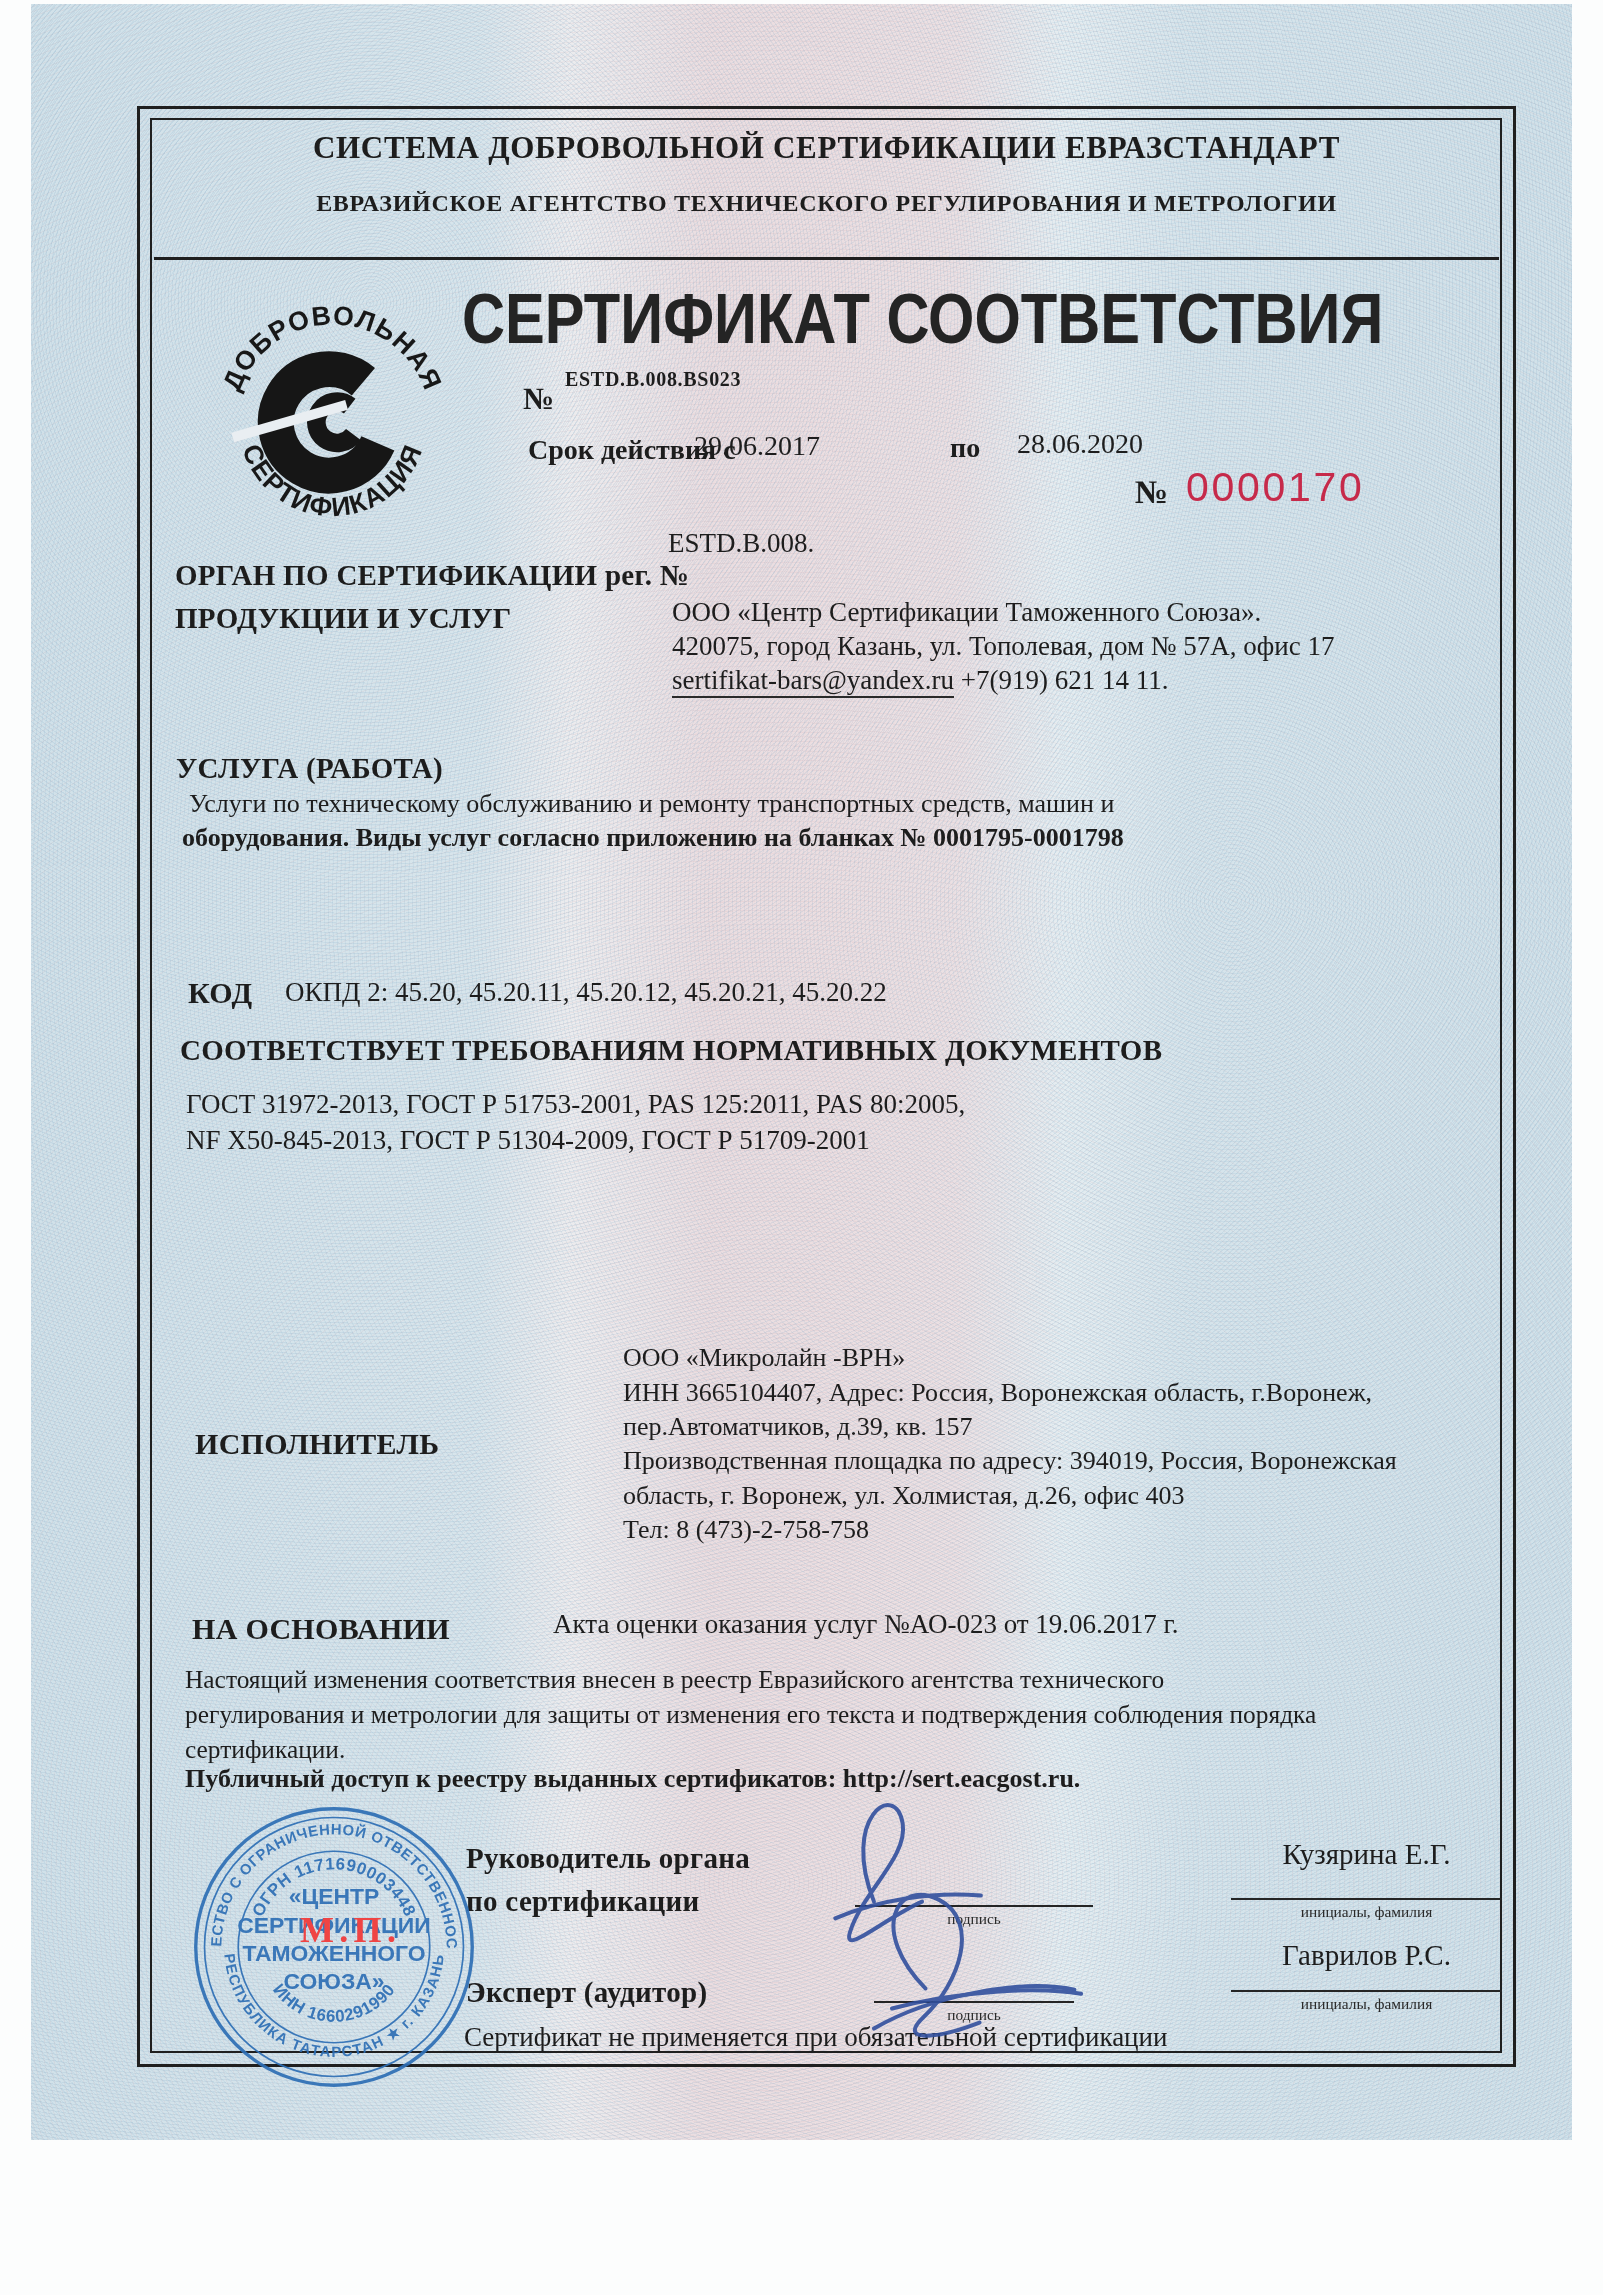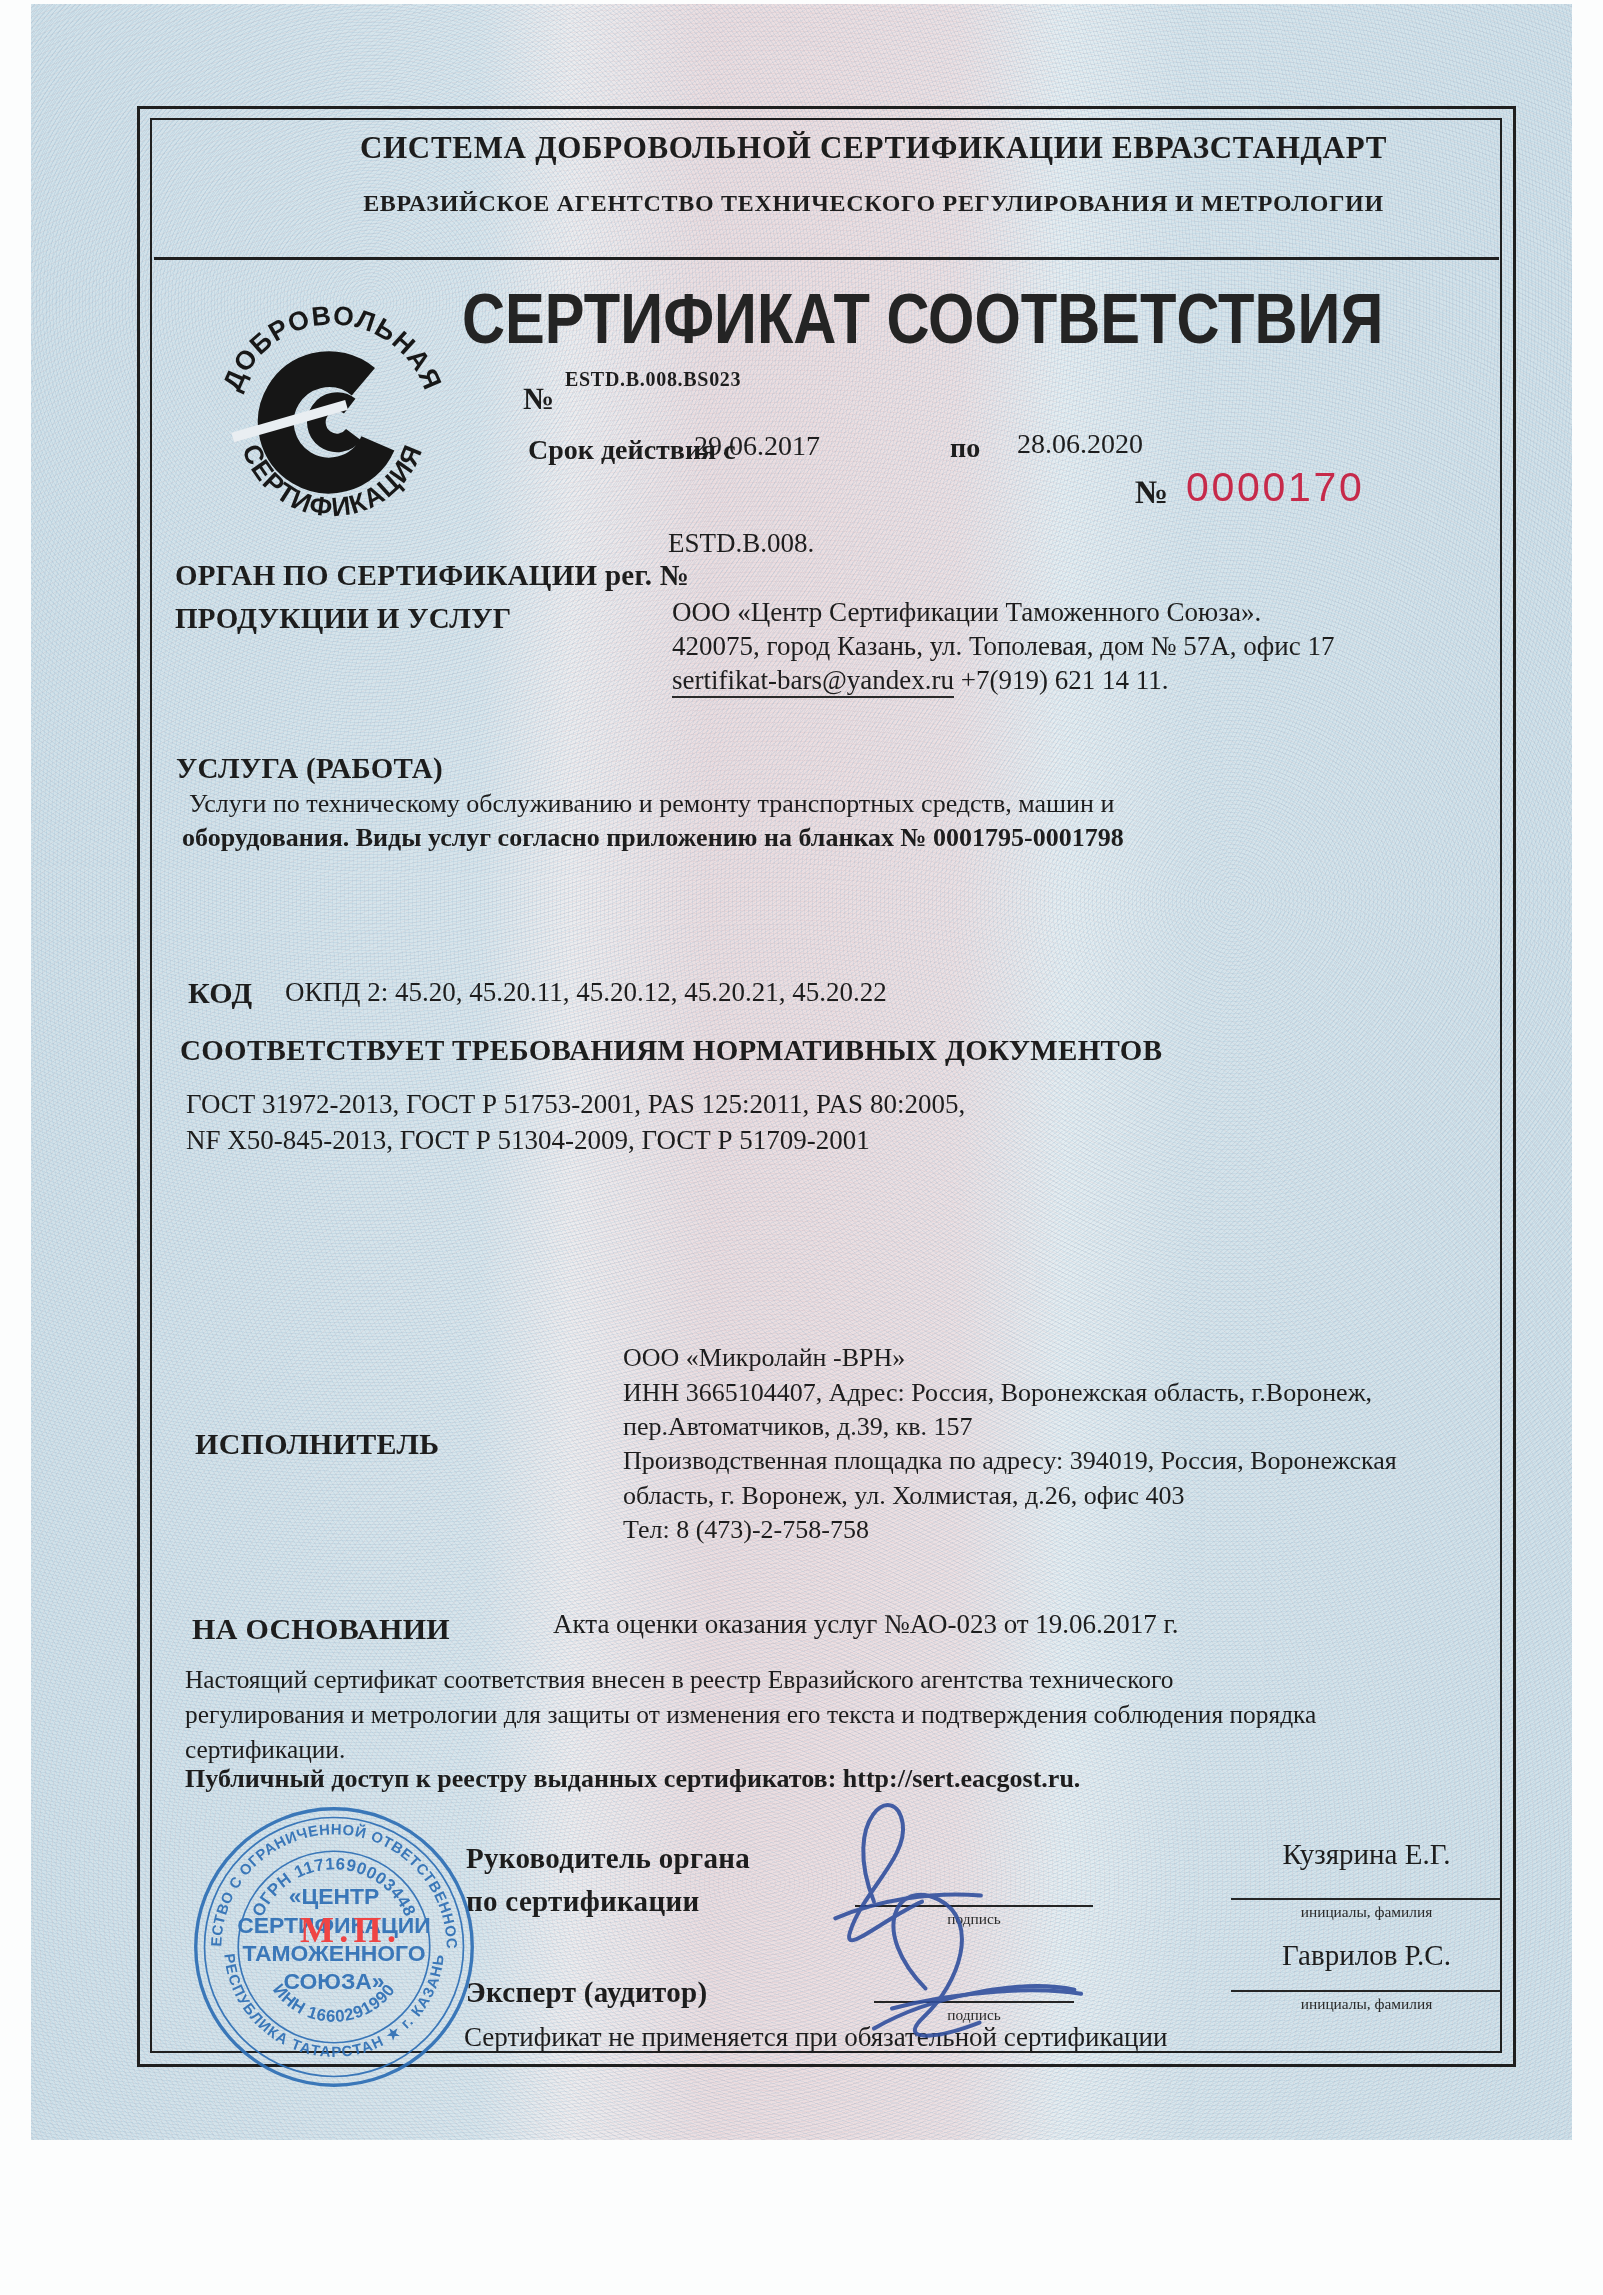--- a/index.html
+++ b/index.html
@@ -25,21 +25,21 @@
         rgba(229,191,194,0.12) 35%, rgba(231,192,196,0.42) 44%,
         rgba(234,200,203,0.48) 52%, rgba(231,192,196,0.36) 60%,
         rgba(166,199,216,0.12) 67%, rgba(166,199,216,0.32) 75%,
         rgba(166,199,216,0.40) 100%);
   }
 
   .frame-outer{position:absolute;left:137px;top:106px;width:1379px;height:1961px;border:3.3px solid #1f1f1f;}
   .frame-inner{position:absolute;left:150px;top:118px;width:1352px;height:1935px;border:2px solid #1f1f1f;}
   .hdr-sep{position:absolute;left:154px;top:257px;width:1345px;height:2.7px;background:#1f1f1f;}
 
-  .hdr{left:137px;width:1379px;text-align:center;font-weight:bold;margin-left:47px;}
+  .hdr{left:137px;width:1379px;text-align:center;font-weight:bold;}
   .hdr1{top:130px;font-size:31px;letter-spacing:0.7px;}
   .hdr2{top:190px;font-size:24px;letter-spacing:0.7px;}
 
   .doc-title{
     left:462px;top:278px;font-family:"Liberation Sans","DejaVu Sans",sans-serif;
     font-weight:bold;font-size:71px;letter-spacing:0px;
     transform:scaleX(.84);transform-origin:left top;color:#242424;
   }
   .serif40{font-size:27px;}
   .label{font-weight:bold;font-size:29px;letter-spacing:0.3px;}
@@ -168,21 +168,21 @@
 <div class="abs exec" style="top:1343px">ООО «Микролайн -ВРН»</div>
 <div class="abs exec" style="top:1378px">ИНН 3665104407, Адрес: Россия, Воронежская область, г.Воронеж,</div>
 <div class="abs exec" style="top:1412px">пер.Автоматчиков, д.39, кв. 157</div>
 <div class="abs exec" style="top:1446px">Производственная площадка по адресу: 394019, Россия, Воронежская</div>
 <div class="abs exec" style="top:1481px">область, г. Воронеж, ул. Холмистая, д.26, офис 403</div>
 <div class="abs exec" style="top:1515px">Тел: 8 (473)-2-758-758</div>
 
 <div class="abs label osn-lab">НА ОСНОВАНИИ</div>
 <div class="abs serif40 osn-val">Акта оценки оказания услуг №АО-023 от 19.06.2017 г.</div>
 
-<div class="abs para" style="top:1665px">Настоящий сертификат соответствия внесен в реестр Евразийского агентства технического</div>
+<div class="abs para" style="top:1665px">Настоящий изменения соответствия внесен в реестр Евразийского агентства технического</div>
 <div class="abs para" style="top:1700px">регулирования и метрологии для защиты от изменения его текста и подтверждения соблюдения порядка</div>
 <div class="abs para" style="top:1735px">сертификации.</div>
 <div class="abs pub">Публичный доступ к реестру выданных сертификатов: http://sert.eacgost.ru.</div>
 
 <svg class="stamp-svg" viewBox="0 0 430 430">
   <defs>
     <path id="arcOutTop" d="M 48,215 A 167,167 0 1 1 382,215"></path>
     <path id="arcOutBot" d="M 52,215 A 163,163 0 0 0 378,215"></path>
     <path id="arcInTop" d="M 100,215 A 115,115 0 1 1 330,215"></path>
     <path id="arcInBot" d="M 104,215 A 111,111 0 0 0 326,215"></path>

